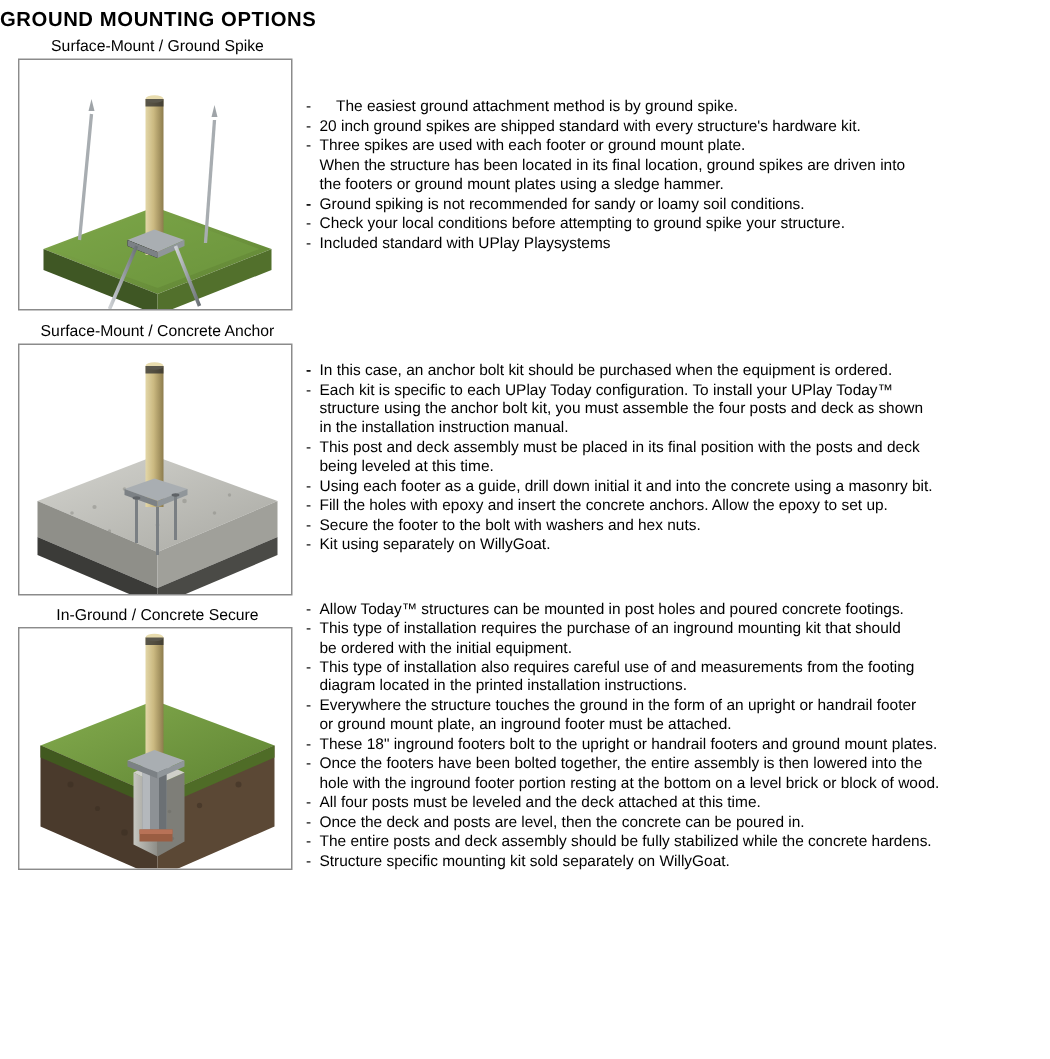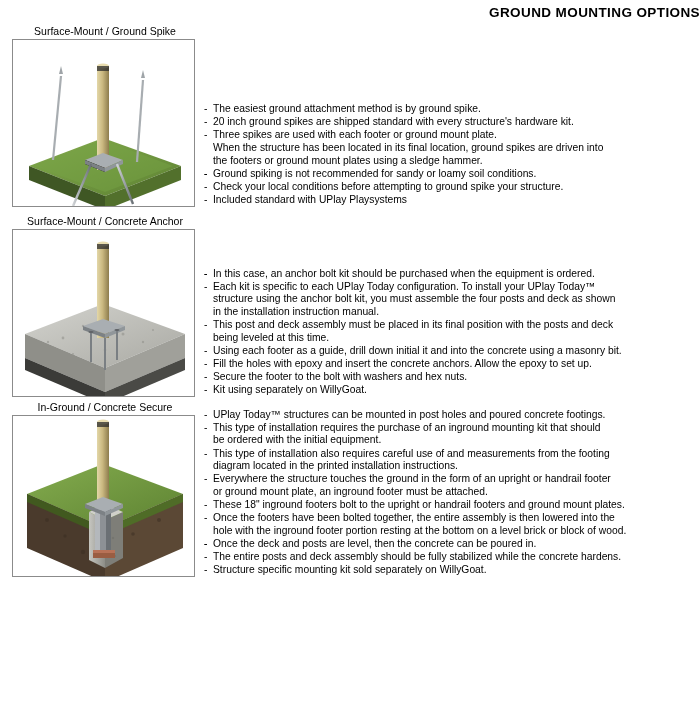--- a/index.html
+++ b/index.html
@@ -9,31 +9,31 @@
   }
   body {
     width: 700px;
     height: 706px;
     font-family: "Liberation Sans", sans-serif;
     color: #000000;
     overflow: hidden;
     position: relative;
   }
   .page-title {
-    text-align: right;
+    text-align: left;
     font-weight: bold;
     font-size: 13.5px;
     letter-spacing: 0.4px;
     padding-top: 5px;
     padding-bottom: 3px;
   }
   .section {
     position: relative;
     display: flex;
-    align-items: flex-end;
+    align-items: center;
   }
   .left-col {
     width: 200px;
     flex: 0 0 200px;
     box-sizing: border-box;
     padding-left: 10px;
   }
   .img-caption {
     text-align: center;
     font-size: 10.5px;
@@ -135,21 +135,21 @@
           <line x1="48" y1="36" x2="40" y2="120"></line>
           <line x1="130" y1="40" x2="124" y2="122"></line>
         </g>
         <polygon points="46,34 50,34 48,26" fill="#9fa4a8"></polygon>
         <polygon points="128,38 132,38 130,30" fill="#9fa4a8"></polygon>
       </svg>
     </div>
   </div>
   <div class="right-col">
     <ul class="bullets">
-      <li><span class="dash">-</span><span style="white-space: pre-line;">The easiest ground attachment method is by ground spike.</span></li>
+      <li><span class="dash">-</span><span style="white-space: pre-line; margin-left: 11px;">The easiest ground attachment method is by ground spike.</span></li>
       <li><span class="dash">-</span><span style="white-space: pre-line;">20 inch ground spikes are shipped standard with every structure's hardware kit.</span></li>
       <li><span class="dash">-</span><span style="white-space: pre-line;">Three spikes are used with each footer or ground mount plate.
   When the structure has been located in its final location, ground spikes are driven into
   the footers or ground mount plates using a sledge hammer.</span></li>
       <li><span class="dash">-</span></li>
       <li><span class="dash">-</span><span style="white-space: pre-line;">Ground spiking is not recommended for sandy or loamy soil conditions.</span></li>
       <li><span class="dash">-</span><span style="white-space: pre-line;">Check your local conditions before attempting to ground spike your structure.</span></li>
       <li><span class="dash">-</span><span style="white-space: pre-line; margin-top: 20px;">Included standard with UPlay Playsystems</span></li>
     </ul>
   </div>
@@ -291,29 +291,29 @@
         <polygon points="72,88 72,92 92,100 92,96" fill="#7c8185"></polygon>
         <polygon points="92,96 92,100 110,92 110,88" fill="#90969a"></polygon>
 
         <rect x="80" y="134" width="22" height="8" fill="#9a5d42"></rect>
         <rect x="80" y="134" width="22" height="3" fill="#b87257"></rect>
       </svg>
     </div>
   </div>
   <div class="right-col">
     <ul class="bullets">
-      <li><span class="dash">-</span><span style="white-space: pre-line;">UPlay Today™ structures can be mounted in post holes and poured concrete footings.</span></li>
+      <li><span class="dash">-</span><span style="white-space: pre-line;">Allow Today™ structures can be mounted in post holes and poured concrete footings.</span></li>
       <li><span class="dash">-</span><span style="white-space: pre-line;">This type of installation requires the purchase of an inground mounting kit that should
   be ordered with the initial equipment.</span></li>
       <li><span class="dash">-</span><span style="white-space: pre-line;">This type of installation also requires careful use of and measurements from the footing
   diagram located in the printed installation instructions.</span></li>
       <li><span class="dash">-</span><span style="white-space: pre-line;">Everywhere the structure touches the ground in the form of an upright or handrail footer
   or ground mount plate, an inground footer must be attached.</span></li>
       <li><span class="dash">-</span><span style="white-space: pre-line;">These 18" inground footers bolt to the upright or handrail footers and ground mount plates.</span></li>
       <li><span class="dash">-</span><span style="white-space: pre-line;">Once the footers have been bolted together, the entire assembly is then lowered into the
   hole with the inground footer portion resting at the bottom on a level brick or block of wood.</span></li>
-      <li><span class="dash">-</span></li>
+      <li><span class="dash">-</span><span style="white-space: pre-line;">All four posts must be leveled and the deck attached at this time.</span></li>
       <li><span class="dash">-</span><span style="white-space: pre-line;">Once the deck and posts are level, then the concrete can be poured in.</span></li>
       <li><span class="dash">-</span><span style="white-space: pre-line;">The entire posts and deck assembly should be fully stabilized while the concrete hardens.</span></li>
       <li><span class="dash">-</span><span style="white-space: pre-line;"> Structure specific mounting kit sold separately on WillyGoat.</span></li>
     </ul>
   </div>
 </div>
 
 </body></html>

